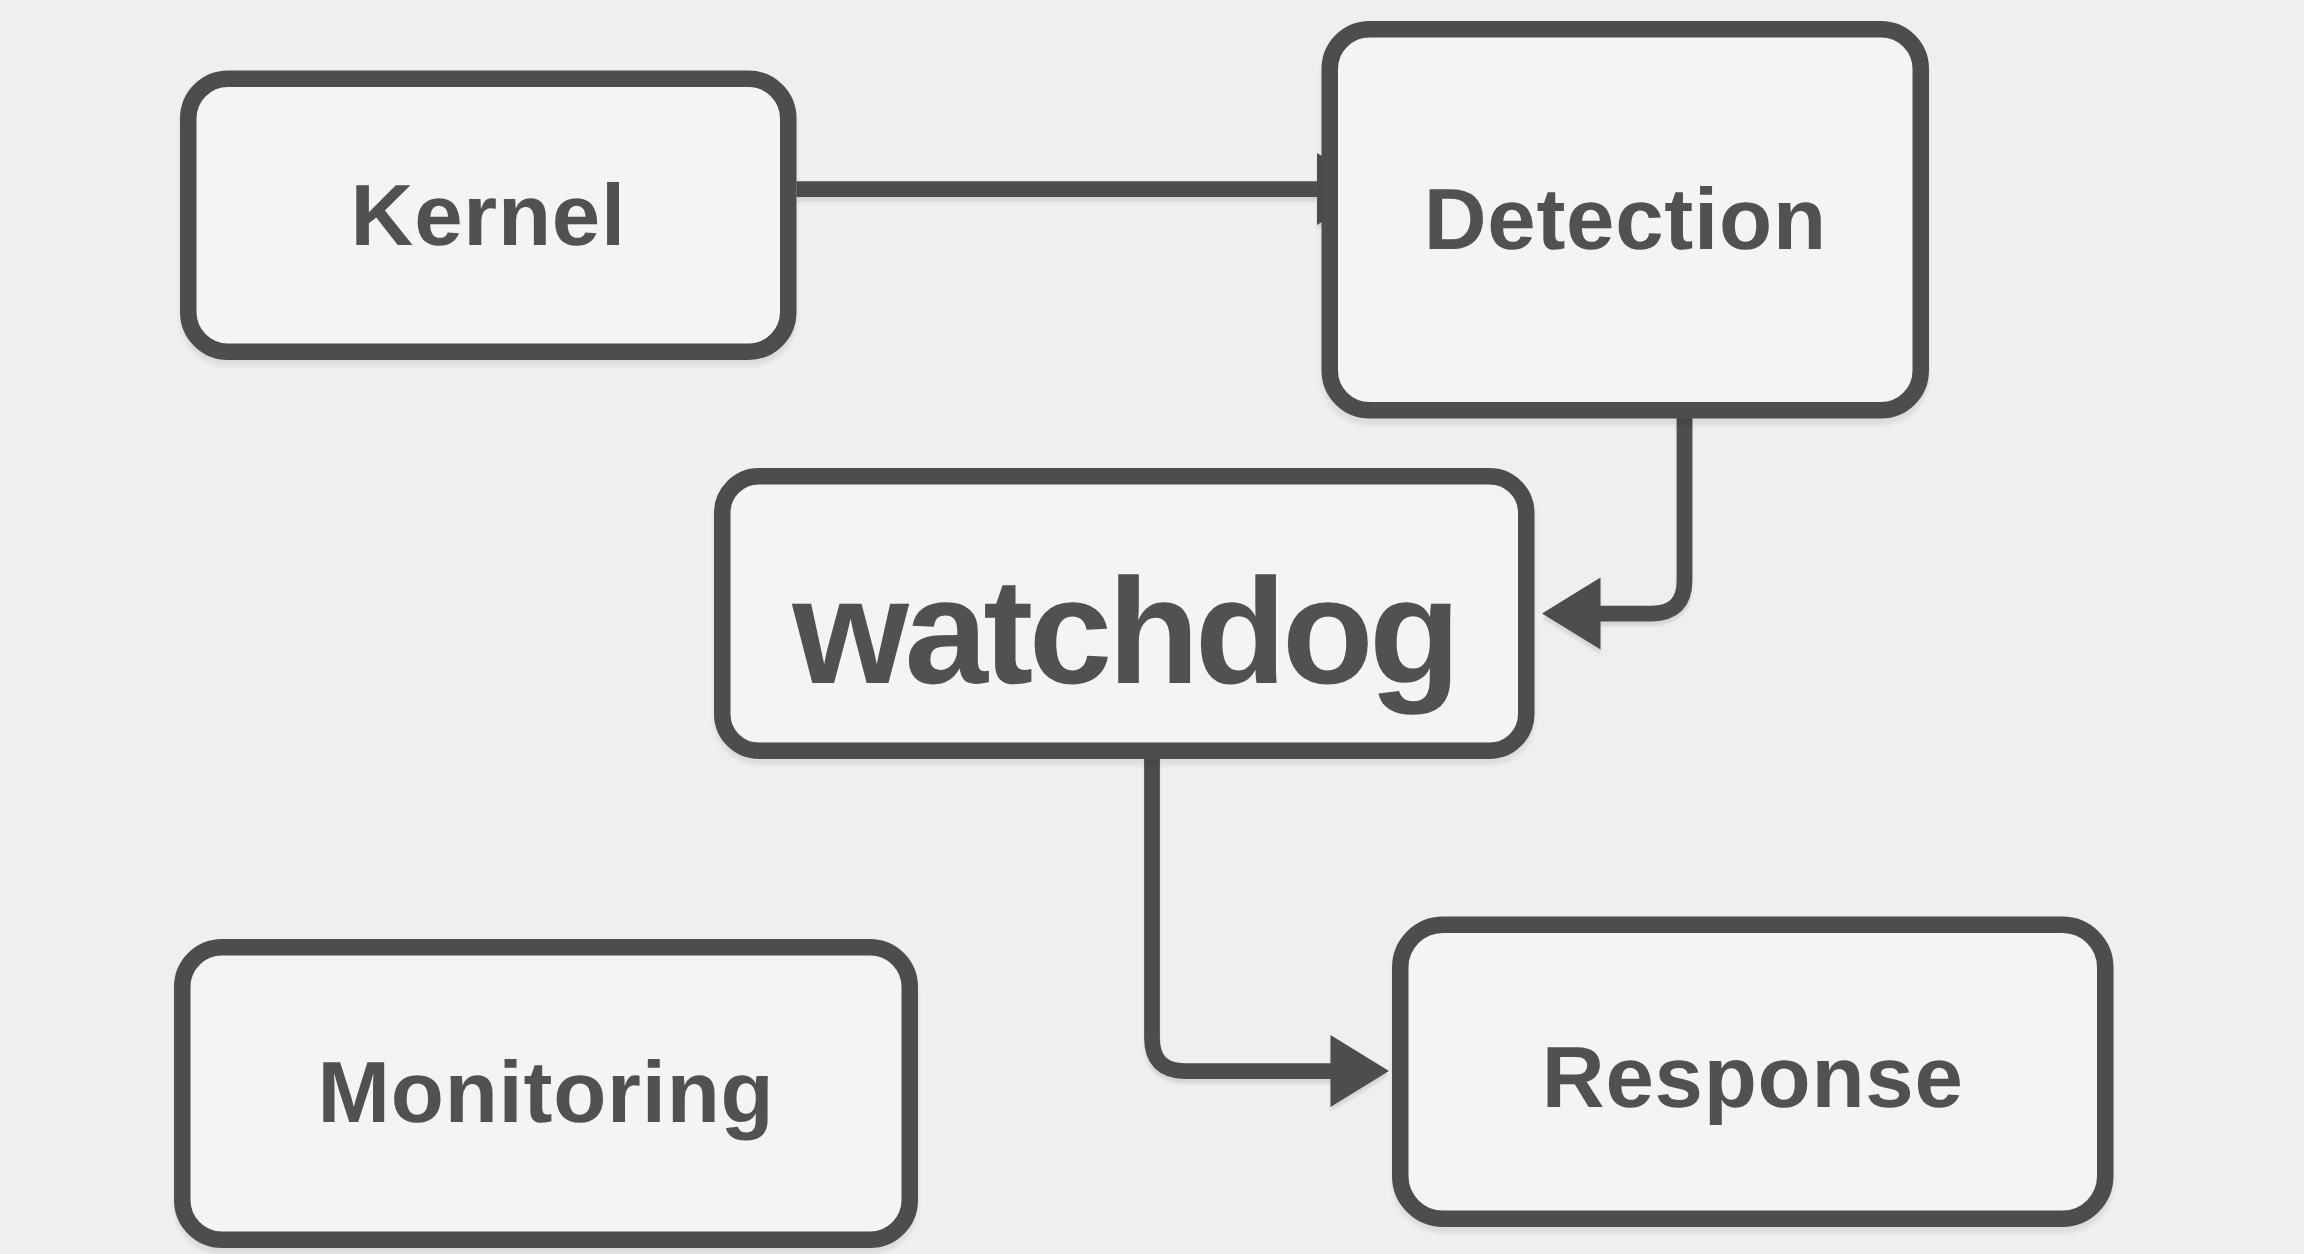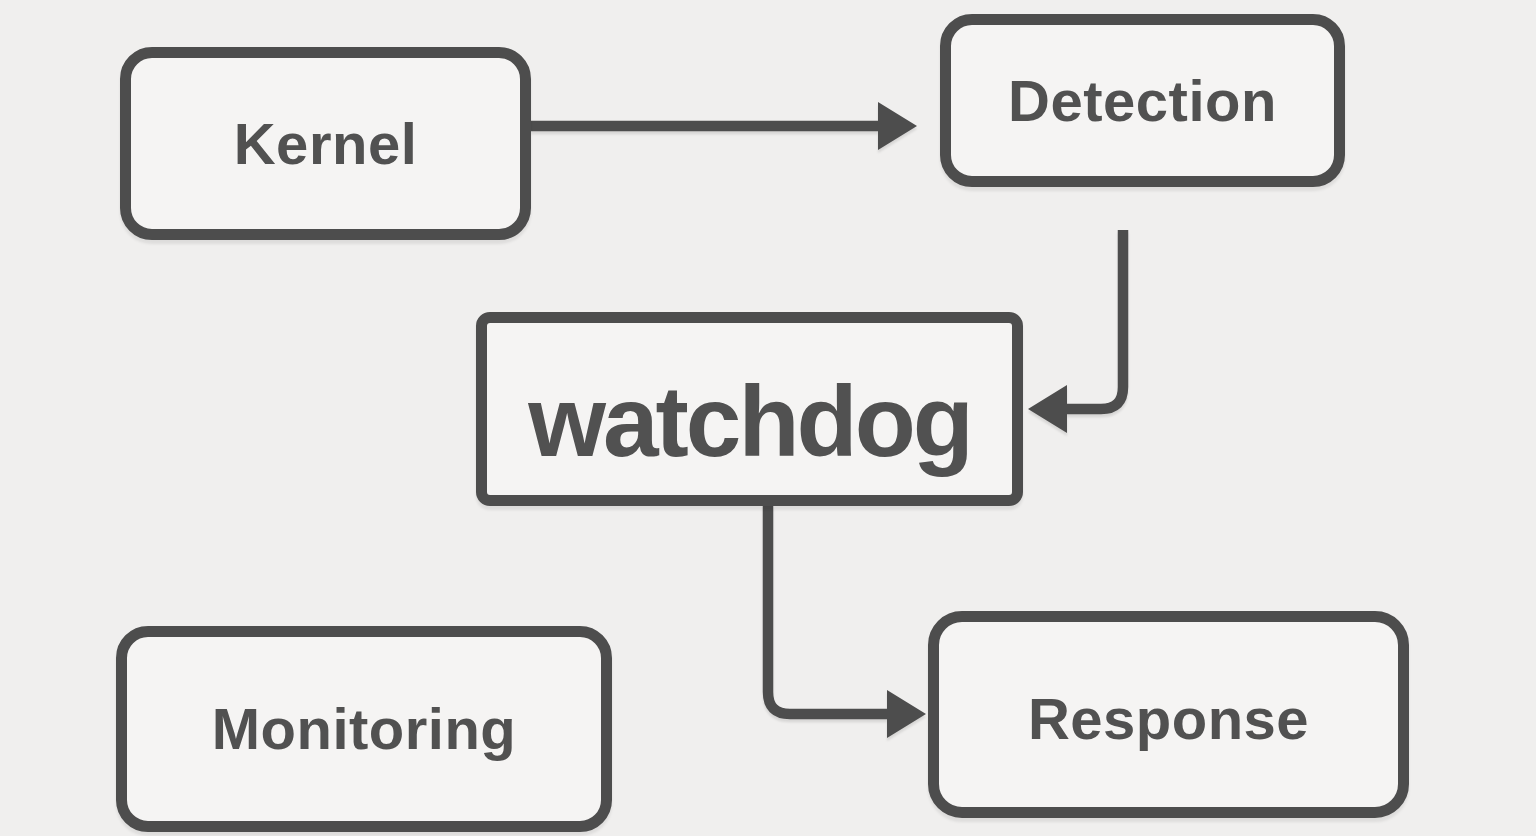--- a/index.html
+++ b/index.html
@@ -47,22 +47,22 @@
     font-weight: 700;
     font-size: 58px;
     color: var(--text);
     letter-spacing: 0.5px;
     text-align: center;
     line-height: 1.2;
     white-space: nowrap;
   }
   .two-line span { display: block; }
   .node-kernel     { left: 120px; top: 47px;  width: 411px; height: 193px; border-radius: 32px; }
-  .node-detection  { left: 940px; top: 14px;  width: 405px; height: 173px; border-radius: 32px; }
-  .node-watchdog   { left: 476px; top: 312px; width: 547px; height: 194px; border-radius: 14px; }
+  .node-detection  { left: 881px; top: 14px;  width: 405px; height: 265px; border-radius: 32px; }
+  .node-watchdog   { left: 476px; top: 312px; width: 547px; height: 194px; border-radius: 30px; }
   .node-monitoring { left: 116px; top: 612px; width: 496px; height: 206px; border-radius: 32px; margin-top: 14px; }
   .node-response   { left: 928px; top: 611px; width: 481px; height: 207px; border-radius: 34px; }
   .node-watchdog .label {
     font-size: 100px;
     letter-spacing: -3px;
     padding-top: 24px;
   }
   .node-response .label { padding-top: 8px; }
 </style>
 </head>

